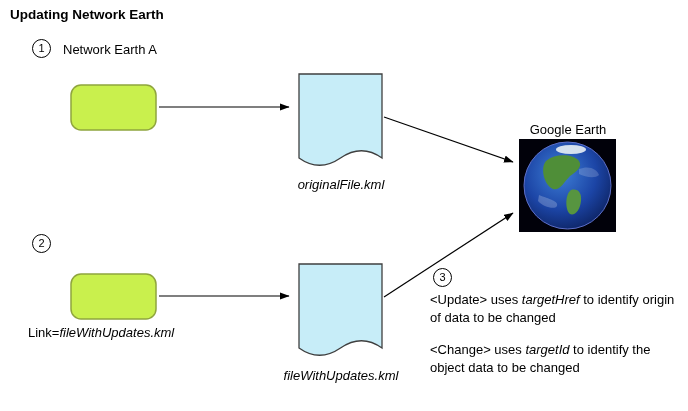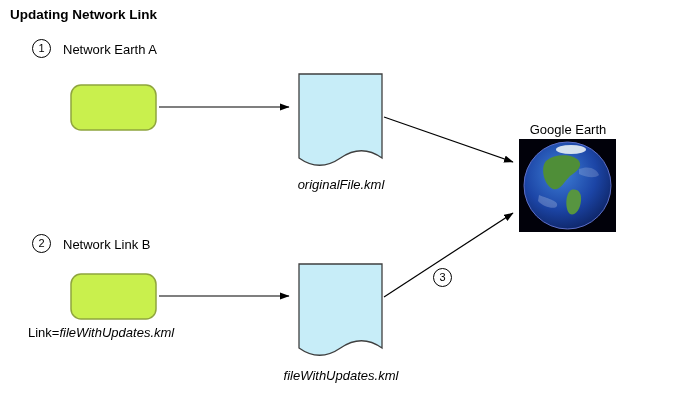--- a/index.html
+++ b/index.html
@@ -22,41 +22,40 @@
   .notes{width:258px;font-size:13px;line-height:1.35;}
   .notes p{margin:0 0 15px 0;}
   svg{display:block;}
   .overlay{pointer-events:none;}
 </style>
 </head>
 <body>
 
 <div class="canvas">
 
-  <div class="abs title">Updating Network Link</div>
+  <div class="abs title">Updating Network Earth</div>
 
   <div class="abs step-badge" style="left:32px;top:39px;">1</div>
   <div class="abs heading" style="left:63px;top:42px;">Network Earth A</div>
 
   <div class="abs" style="left:70px;top:84px;">
     <svg width="88" height="48" viewBox="0 0 88 48">
       <rect x="1" y="1" width="85" height="45" rx="10" ry="10" stroke="#8fa53e" stroke-width="1.5" fill="#c9f04d"></rect>
     </svg>
   </div>
 
 
   <div class="abs" style="left:298px;top:73px;">
     <svg width="86" height="102" viewBox="0 0 86 102">
       <path d="M1,1 L84,1 L84,85 C70,75 57,75 42.5,85 C28,95 15,95 1,85 Z" stroke="#3f3f3f" stroke-width="1.3" fill="#c7edf8"></path>
     </svg>
   </div>
   <div class="abs doc-label" style="left:270px;top:177px;width:142px;">originalFile.kml</div>
 
   <div class="abs step-badge" style="left:32px;top:234px;">2</div>
-  <div class="abs heading" style="left:63px;top:237px;">Network Link B</div>
 
   <div class="abs" style="left:70px;top:273px;">
     <svg width="88" height="48" viewBox="0 0 88 48">
       <rect x="1" y="1" width="85" height="45" rx="10" ry="10" stroke="#8fa53e" stroke-width="1.5" fill="#c9f04d"></rect>
     </svg>
   </div>
 
   <div class="abs link-text" style="left:28px;top:325px;">
     <span>Link=</span><span class="em">fileWithUpdates.kml</span>
   </div>
@@ -83,20 +82,22 @@
       <ellipse cx="52" cy="10.5" rx="15" ry="4.5" fill="#e8f0f5" opacity="0.9"></ellipse>
       <path d="M27,22 C37,14 54,15 60,22 C64,28 57,33 51,37 C45,43 41,52 34,50 C25,46 21,29 27,22 Z" fill="#4f8e38"></path>
       <path d="M52,51 C59,49 63,54 62,62 C61,71 56,77 51,75 C46,71 46,55 52,51 Z" fill="#579540"></path>
       <path d="M20,56 C30,60 40,62 38,67 C36,71 24,68 19,62 Z" fill="#ffffff" opacity="0.22"></path>
       <path d="M60,30 C70,26 78,30 80,36 C76,40 66,38 60,35 Z" fill="#ffffff" opacity="0.18"></path>
     </svg>
   </div>
 
   <div class="abs step-badge" style="left:433px;top:268px;">3</div>
   <div class="abs notes" style="left:430px;top:291px;">
+    <p><span>&lt;Update&gt; uses </span><span class="em">targetHref</span><span> to identify origin of data to be changed</span></p>
+    <p><span>&lt;Change&gt; uses </span><span class="em">targetId</span><span> to identify the object data to be changed</span></p>
   </div>
 
   <svg class="abs overlay" style="left:0;top:0;" width="688" height="411" viewBox="0 0 688 411">
     <defs>
       <marker id="ah" markerWidth="9" markerHeight="7" refX="7.5" refY="3" orient="auto">
         <path d="M0,0 L8,3 L0,6 Z" fill="#000"></path>
       </marker>
     </defs>
     <path d="M159,107 L289,107" stroke="#000" stroke-width="1.2" fill="none" marker-end="url(#ah)"></path>
     <path d="M159,296 L289,296" stroke="#000" stroke-width="1.2" fill="none" marker-end="url(#ah)"></path>

